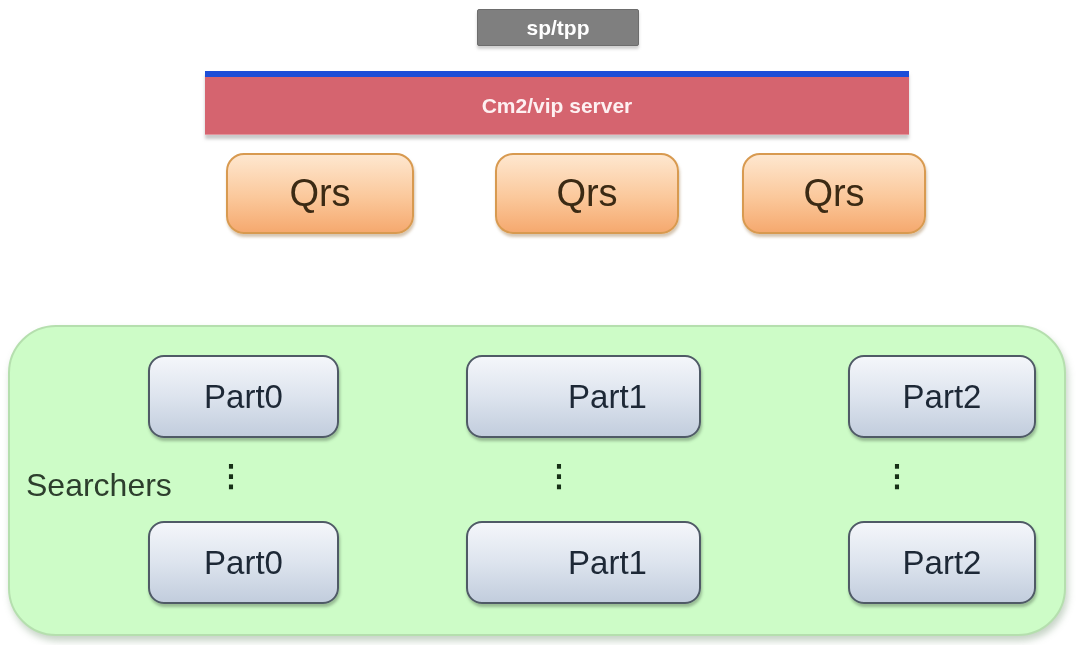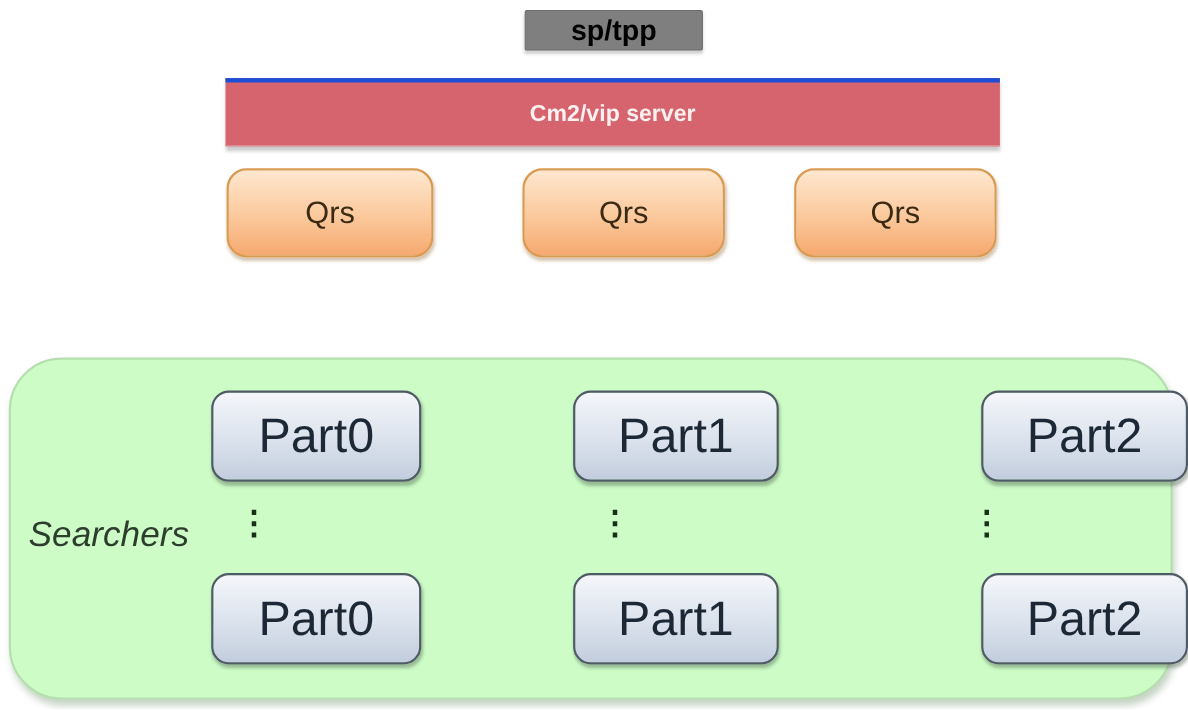--- a/index.html
+++ b/index.html
@@ -18,33 +18,33 @@
 
   
   .gray-node {
     position: absolute;
     left: 477px; top: 9px;
     width: 160px; height: 35px;
     background: var(--gray-node, #7f7f7f);
     border: 1px solid #6d6d6d;
     border-radius: 2px;
     box-shadow: 0 3px 3px rgba(150,150,150,0.45);
-    color: #000000;
-    font-size: 26px;
+    color: #ffffff;
+    font-size: 21px;
     font-weight: bold;
     display: flex; align-items: center; justify-content: center;
   }
 
   
   .red-bar {
     position: absolute;
     left: 205px;
     width: 704px;
     background: var(--red-bar, #d5646f);
-    border-top: 4px solid #1d4ed8;
+    border-top: 6px solid #1d4ed8;
     border-bottom: 1px solid #e2939b;
     box-shadow: 0 4px 3px rgba(150,150,150,0.5);
     color: #fdf0f1;
     font-size: 21px;
     font-weight: bold;
     display: flex; align-items: center; justify-content: center;
   }
   .red-bar.vip { top: 71px; height: 57px; }
   .red-bar.cm2 { top: 247px; height: 58px; }
 
@@ -52,22 +52,22 @@
   .qrs {
     position: absolute;
     top: 153px;
     height: 77px;
     border-radius: 18px;
     background: linear-gradient(to bottom,
       var(--orange-top, #fee7cf) 0%, #fbc89b 55%, var(--orange-bottom, #f5a96f) 100%);
     border: 2px solid #d89a50;
     box-shadow: 1px 3px 3px rgba(150,110,60,0.4);
     color: #3b2a14;
-    font-size: 28px;
-    display: flex; align-items: center; justify-content: center;
+    font-size: 38px;
+    display: flex; align-items: center; justify-content: center; margin-left: 20px;
   }
   .qrs.q1 { left: 206px; width: 184px; }
   .qrs.q2 { left: 475px; width: 180px; }
   .qrs.q3 { left: 722px; width: 180px; }
 
   
   .green-container {
     position: absolute;
     left: 8px; top: 325px;
     width: 1054px; height: 307px;
@@ -75,40 +75,39 @@
     border: 2px solid #b5dfae;
     border-radius: 48px;
     box-shadow: 2px 5px 7px rgba(130,160,130,0.45);
   }
 
   .searchers-label {
     position: absolute;
     left: 16px; top: 140px;
     color: #2d3e2d;
     font-size: 32px;
-    font-style: italic;
   }
 
   
   .part {
     position: absolute;
     height: 79px;
     border-radius: 16px;
     background: linear-gradient(to bottom,
       var(--part-top, #f4f6fa) 0%, #dde4ee 50%, var(--part-bottom, #c2cddd) 100%);
     border: 2px solid #4f5a66;
     box-shadow: 1px 3px 3px rgba(70,90,70,0.4);
     color: #1d2836;
-    font-size: 44px;
-    display: flex; align-items: center; justify-content: center; margin-left: 44px;
+    font-size: 33px;
+    display: flex; align-items: center; justify-content: center;
   }
   .part.r1 { top: 28px; }
   .part.r2 { top: 194px; }
   .part.c1 { left: 138px; width: 187px; }
-  .part.c2 { left: 467px; width: 183px; }
+  .part.c2 { left: 456px; width: 183px; padding-left: 48px; }
   .part.c3 { left: 838px; width: 184px; }
 
   .dots {
     position: absolute;
     top: 130px;
     width: 30px;
     text-align: center;
     color: #173017;
     font-size: 30px;
     font-weight: bold;

